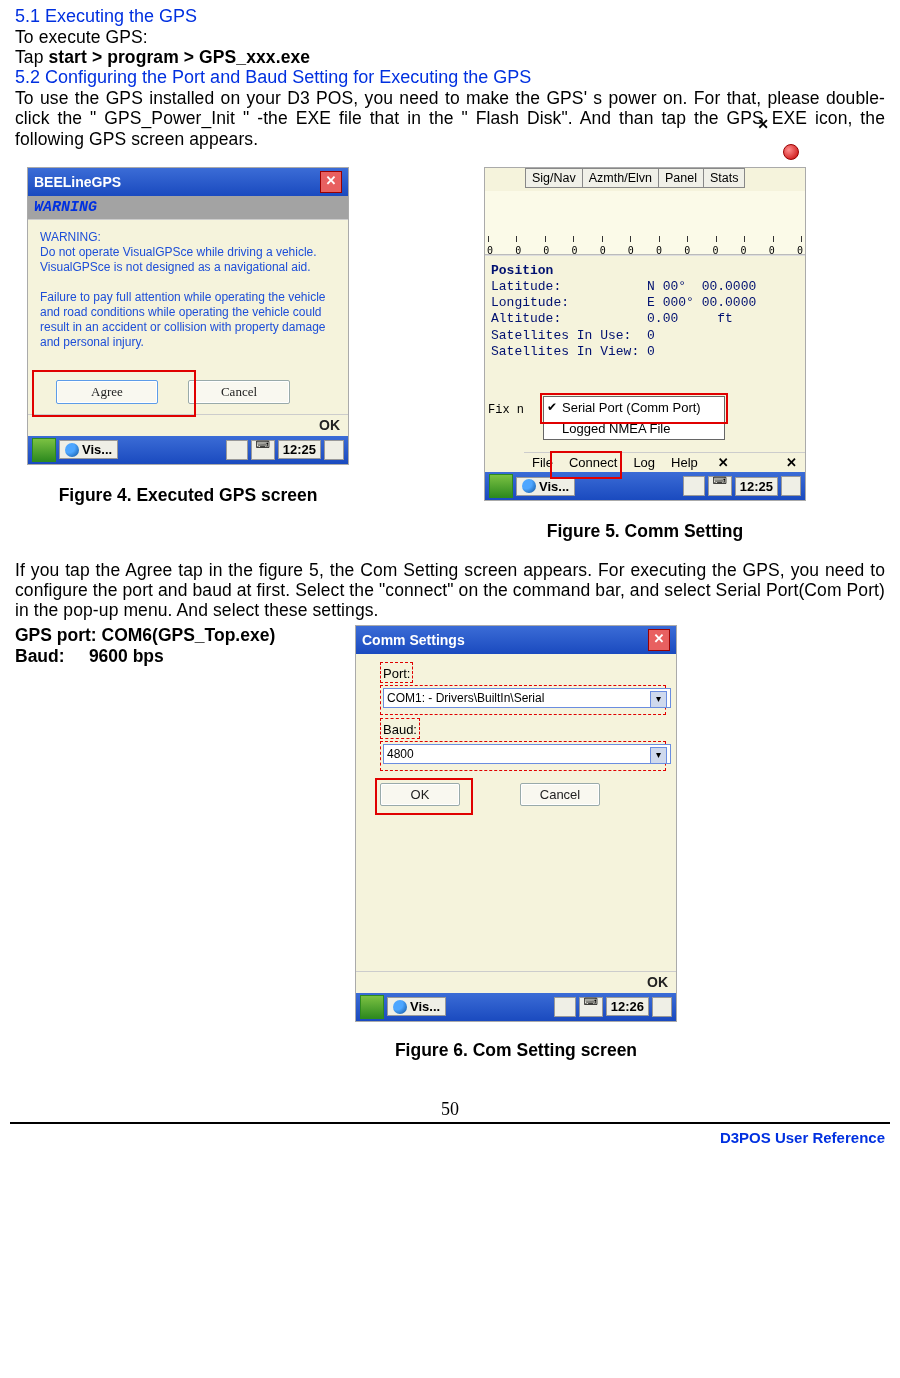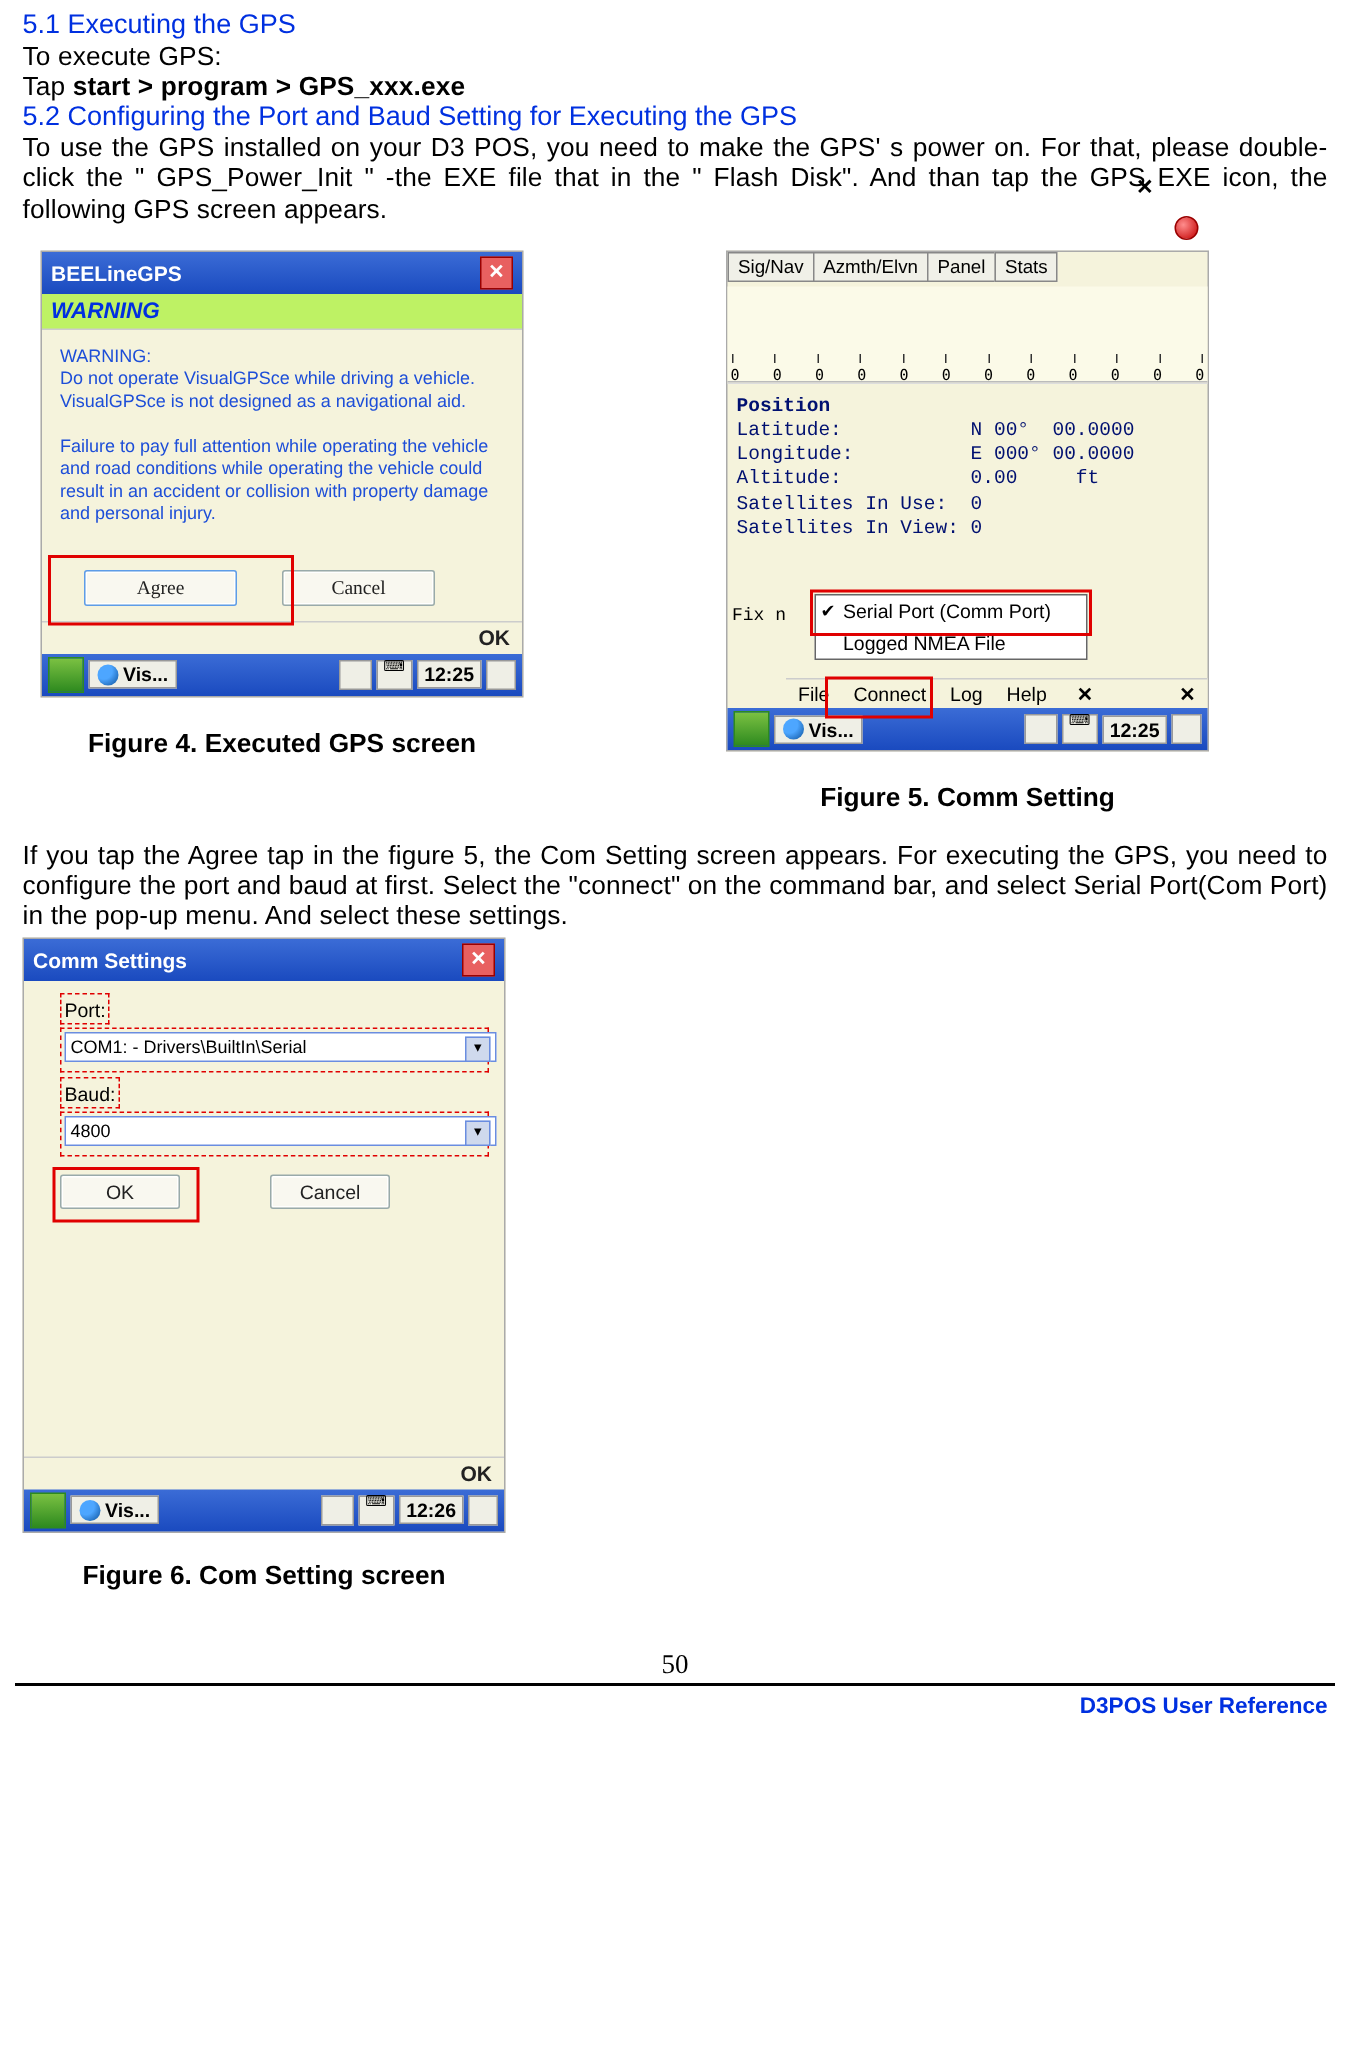--- a/index.html
+++ b/index.html
@@ -51,27 +51,28 @@
   }
   .title-close {
     width: 20px; height: 20px;
     background: #E86060;
     border: 1px solid #990000;
     font-size: 13px;
     text-align: center;
     line-height: 18px;
   }
   .warning-bar {
-    background: #bef264;
+    background: #a3a3a3;
     color: #0030E0;
     font-weight: bold;
     font-style: italic;
     font-size: 15px;
     padding: 3px 6px;
     border-bottom: 1px solid #ccc;
+    font-family: Liberation Mono, monospace;
   }
   .warning-body {
     padding: 10px 12px 26px 12px;
     font-size: 12px;
     color: #1d4ed8;
     line-height: 1.25;
   }
   .dlg-btn-row {
     display: flex;
     gap: 30px;
@@ -154,20 +155,21 @@
   .tb-screens {
     width: 18px; height: 18px;
     background: #efefe6;
     border: 1px solid #999;
   }
 
   
   .tabs {
     display: flex;
     font-size: 12.5px;
+    padding-left: 40px;
   }
   .tab {
     border: 1px solid #888;
     background: #f0f0e8;
     padding: 2px 6px;
     margin-right: -1px;
   }
   .satbars {
     height: 63px;
     position: relative;
@@ -450,20 +452,24 @@
           <div class="tb-screens"></div>
         </div>
       </div>
       <div class="caption" style="margin-top:20px;">Figure 5. Comm Setting</div>
     </div>
   </div>
 
   <div class="body-text" style="text-align: justify; margin-top:18px;">If you tap the Agree tap in the figure 5, the Com Setting screen appears. For executing the GPS, you need to configure the port and baud at first. Select the "connect" on the command bar, and select Serial Port(Com Port) in the pop-up menu. And select these settings.</div>
 
   <div class="fig6-wrap">
+    <div class="fig6-left">
+      <div class="bold">GPS port: COM6(GPS_Top.exe)</div>
+      <div class="bold" style="white-space:pre;">Baud:     9600 bps</div>
+    </div>
 
     <div>
       <div class="device-shot" style="width:320px;">
         <div class="titlebar">
           <span>Comm Settings</span>
           <span class="title-close">✕</span>
         </div>
         <div class="cs-body">
           <span class="dashbox" style="display:inline-block; margin-bottom:2px;"><label>Port:</label></span>
           <div class="dashbox">

